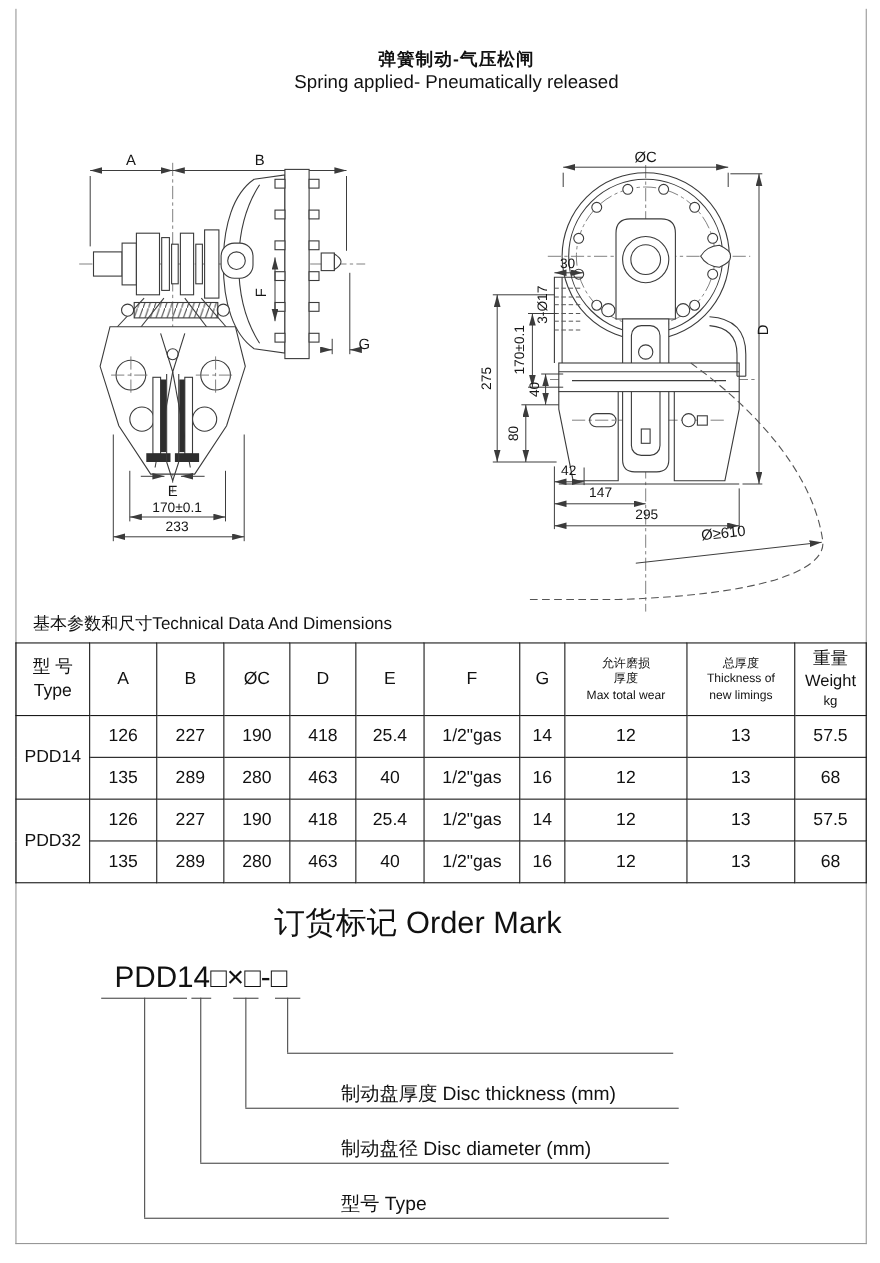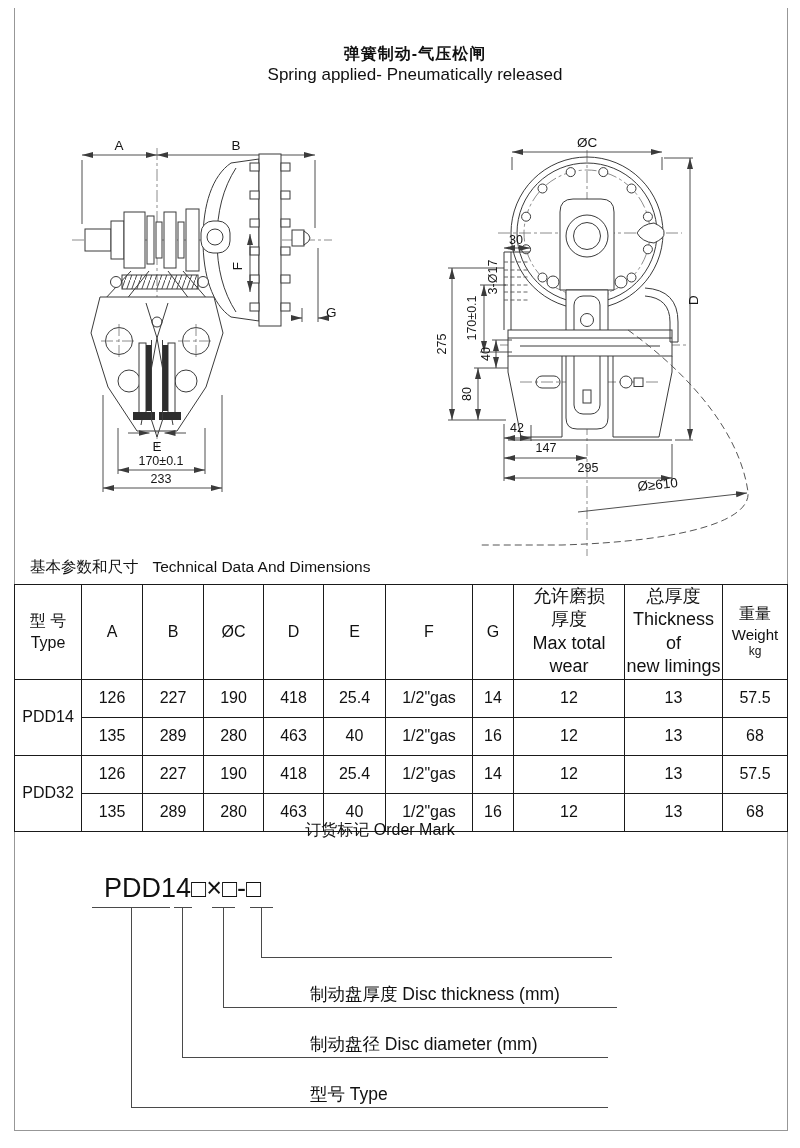--- a/index.html
+++ b/index.html
@@ -3,43 +3,43 @@
 <meta charset="utf-8">
 <style>
   html,body{margin:0;padding:0;background:#fff;}
   .page{position:relative;width:800px;height:1148px;background:#fff;overflow:hidden;
         font-family:"Liberation Sans","DejaVu Sans",sans-serif;color:#111;}
   .frame{position:absolute;left:14px;top:8px;width:772px;height:1122px;
          border-left:1px solid #979797;border-right:1px solid #979797;border-bottom:1px solid #979797;}
   .title-cn{position:absolute;left:15px;top:44px;width:800px;text-align:center;font-size:16px;font-weight:600;letter-spacing:1px;}
   .title-en{position:absolute;left:15px;top:65px;width:800px;text-align:center;font-size:17px;}
   .section-title{position:absolute;left:30px;top:557px;font-size:15.5px;white-space:nowrap;}
-  .section-title .cn{margin-right:14px;font-family:Liberation Mono, monospace;}
+  .section-title .cn{font-family:Liberation Mono, monospace;}
   
   table.tech{position:absolute;left:14px;top:584px;border-collapse:collapse;table-layout:fixed;width:774px;padding-left:12px;}
   table.tech th,table.tech td{border:1px solid #1a1a1a;text-align:center;vertical-align:middle;
         font-weight:400;padding:0;font-size:16px;overflow:hidden;}
   tr.hrow{height:66px;}
   tr.drow{height:38px;}
-  .h3l div{font-size:18px;line-height:1.3;}
+  .h3l div{font-size:11px;line-height:1.3;}
   .h2l div{font-size:16px;line-height:1.35;}
   
   svg.drw{position:absolute;left:0;top:130px;}
   .ln{stroke:#3b3b3b;stroke-width:1;fill:none;}
   .fil{stroke:#3b3b3b;stroke-width:1;fill:#fff;}
   .dk{fill:#2e2e2e;stroke:none;}
   .cl{stroke:#6f6f6f;stroke-width:0.8;fill:none;stroke-dasharray:12 3 3 3;}
   .hid{stroke:#555;stroke-width:0.9;fill:none;stroke-dasharray:4 2.5;}
   .dsh{stroke:#555;stroke-width:1;fill:none;stroke-dasharray:7 4;}
   .dim{stroke:#3b3b3b;stroke-width:0.9;fill:none;}
   svg text{fill:#161616;font-family:"Liberation Sans","DejaVu Sans",sans-serif;}
   text.dt{font-size:12.5px;}
   text.bt{font-size:13.5px;}
   
-  .om-title{position:absolute;left:230px;top:820px;width:300px;text-align:center;font-size:16px;}
+  .om-title{position:absolute;left:230px;top:820px;width:300px;text-align:center;font-size:28px;}
   .om-code{position:absolute;left:92px;top:870px;font-size:27px;line-height:36px;white-space:nowrap;margin-left:12px;}
   .om-code .bx{font-size:25px;}
   .om-line{position:absolute;background:#4a4a4a;}
   .om-label{position:absolute;font-size:17.5px;white-space:nowrap;}
 </style>
 </head>
 <body>
 
 <div class="page">
   <div class="frame"></div>

